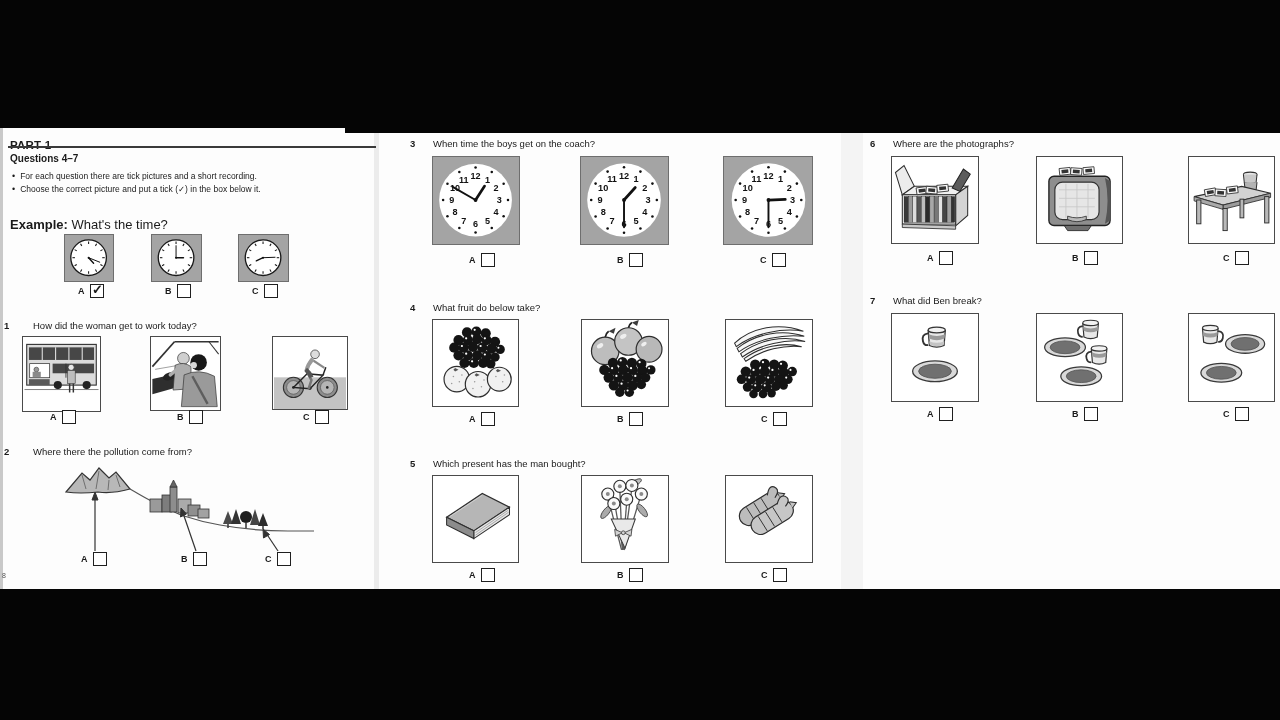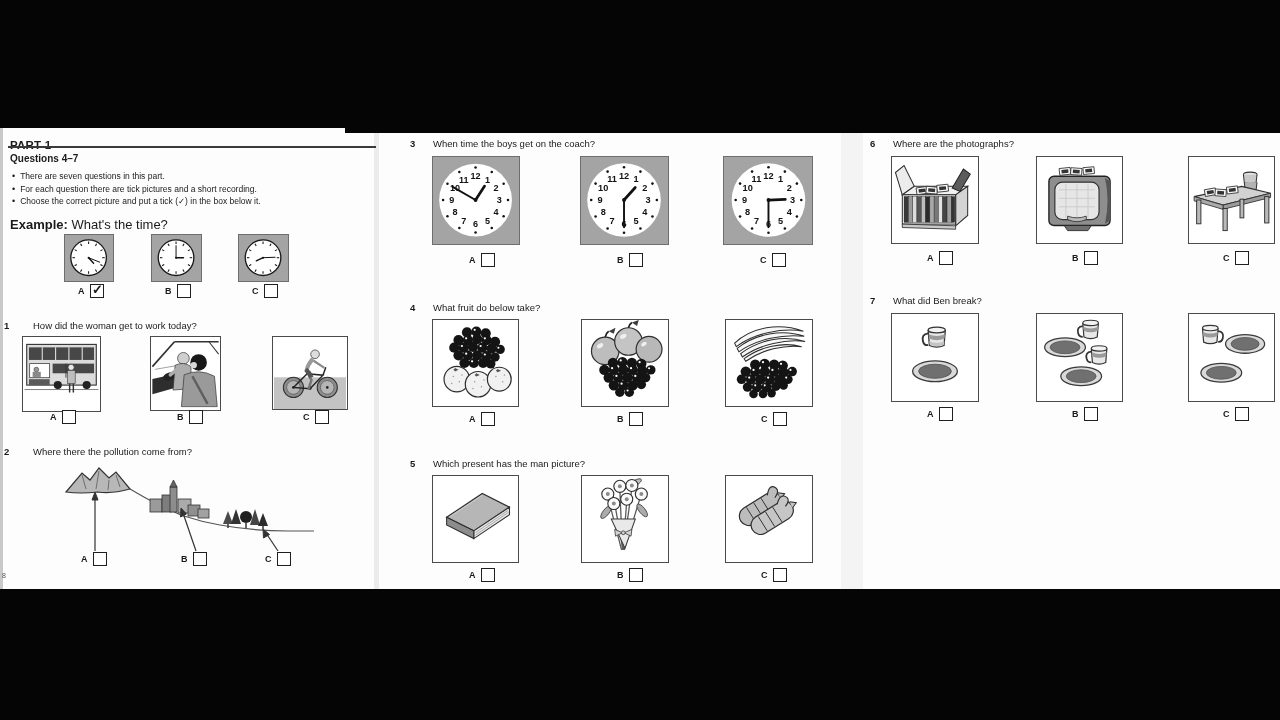--- a/index.html
+++ b/index.html
@@ -47,21 +47,20 @@
   <div class="bar" style="left:345px;top:128px;width:935px;height:5px;"></div>
   <div class="shadow-l"></div>
   <div class="shadow-v1"></div>
   <div class="shadow-v2"></div>
 
   <div class="abs part-title" style="left:10px;top:131px;margin-top:8px;">PART 1</div>
   <div class="rule" style="left:8px;top:146px;width:368px;height:1.5px;"></div>
   <div class="abs section-title" style="left:10px;top:153px;">Questions 4–7</div>
 
   <ul class="abs instructions" style="left:12px;top:170px;width:340px;">
-    <li><span>There are seven questions in this part.</span></li>
     <li><span>For each question there are tick pictures and a short recording.</span></li>
     <li><span>Choose the correct picture and put a tick (✓) in the box below it.</span></li>
   </ul>
 
   <div class="abs example-line" style="left:10px;top:217px;">
     <span class="bold">Example:</span>
     <span>What's the time?</span>
   </div>
 
   <div class="tile small" style="left:64px;top:234px;width:50px;height:48px;">
@@ -566,21 +565,21 @@
     <span class="ol">B</span>
     <span class="cb"></span>
   </div>
   <div class="lab" style="left:761px;top:412px;">
     <span class="ol">C</span>
     <span class="cb"></span>
   </div>
 
   <div class="qhead" style="left:410px;top:458px;">
     <span class="q-num">5</span>
-    <span class="q-text">Which present has the man picture?</span>
+    <span class="q-text">Which present has the man bought?</span>
   </div>
 
   <div class="imgbox" style="left:432px;top:475px;width:87px;height:88px;">
     <svg viewBox="0 0 100 100">
       <polygon points="16,48 58,20 90,36 48,64" fill="#b6b6b6" stroke="#2e2e2e" stroke-width="1.4"></polygon>
       <polygon points="48,64 90,36 90,45 48,73" fill="#e6e6e6" stroke="#2e2e2e" stroke-width="1.2"></polygon>
       <polygon points="16,48 48,64 48,73 16,57" fill="#8c8c8c" stroke="#2e2e2e" stroke-width="1.2"></polygon>
       <path d="M50,66 L88,40 M50,69 L89,42" stroke="#8a8a8a" stroke-width=".8" fill="none"></path>
       <path d="M20,47 L58,22" stroke="#d5d5d5" stroke-width="1" fill="none"></path>
     </svg>

